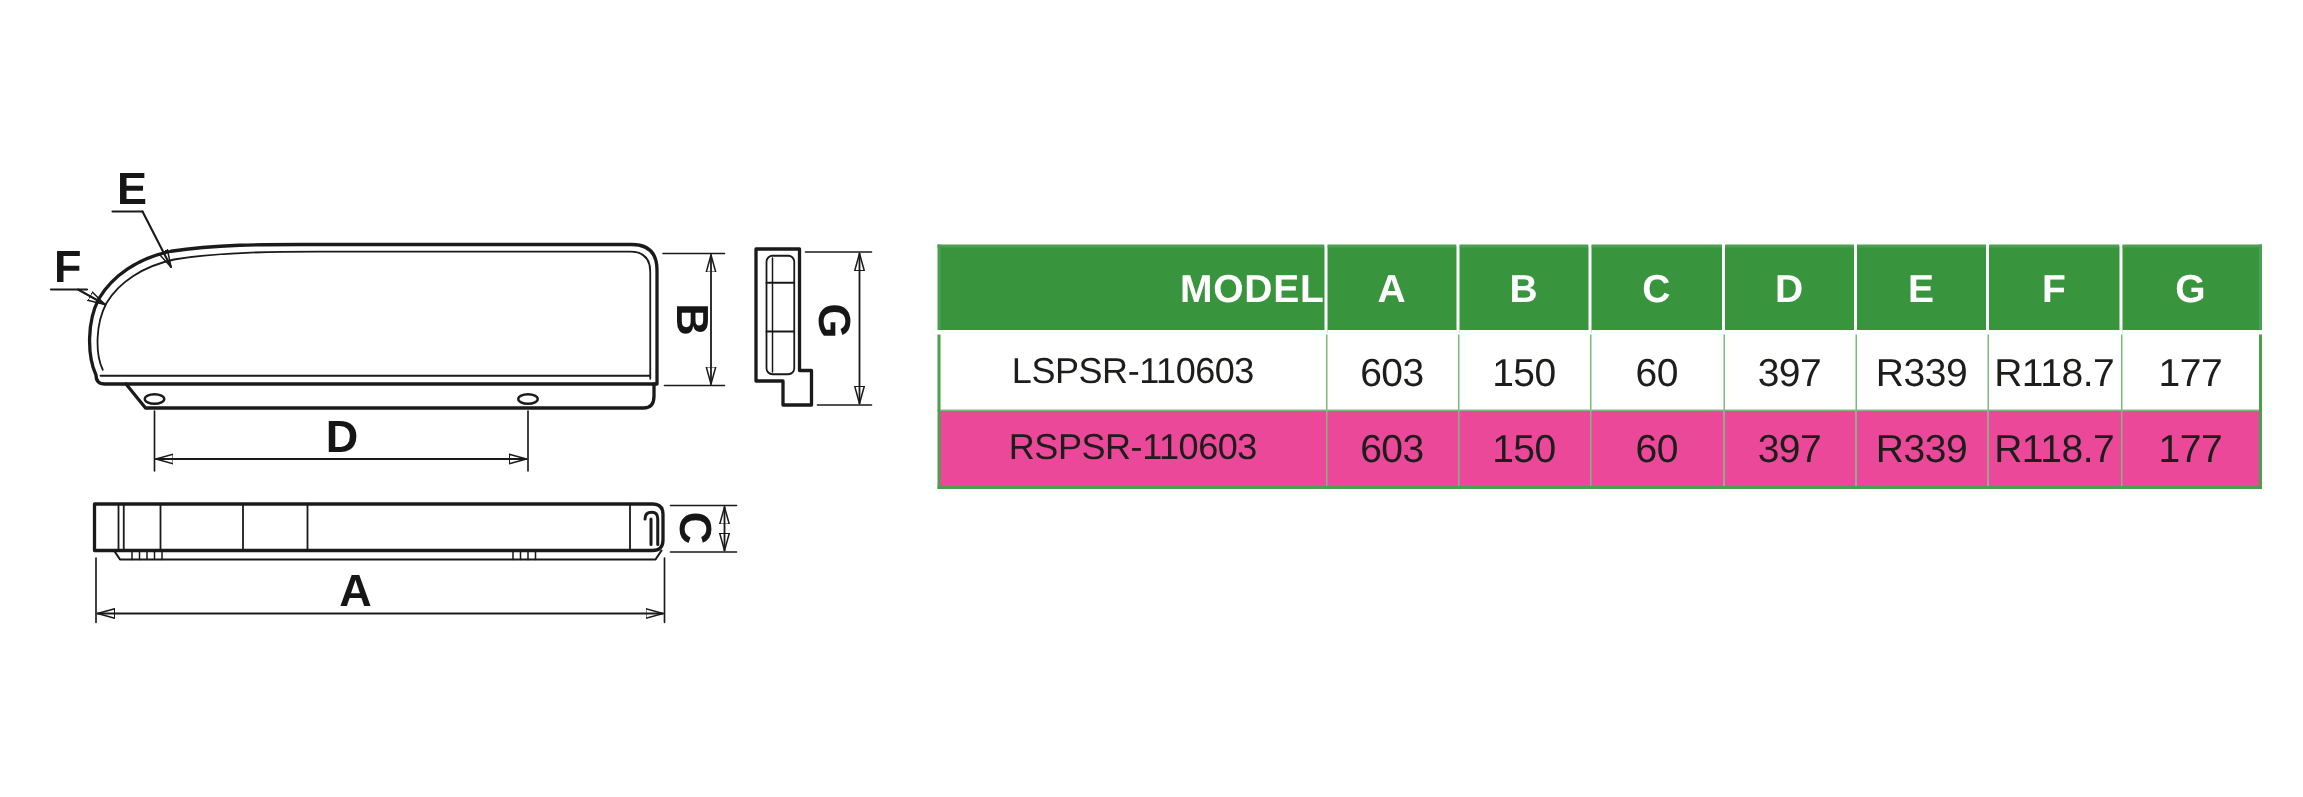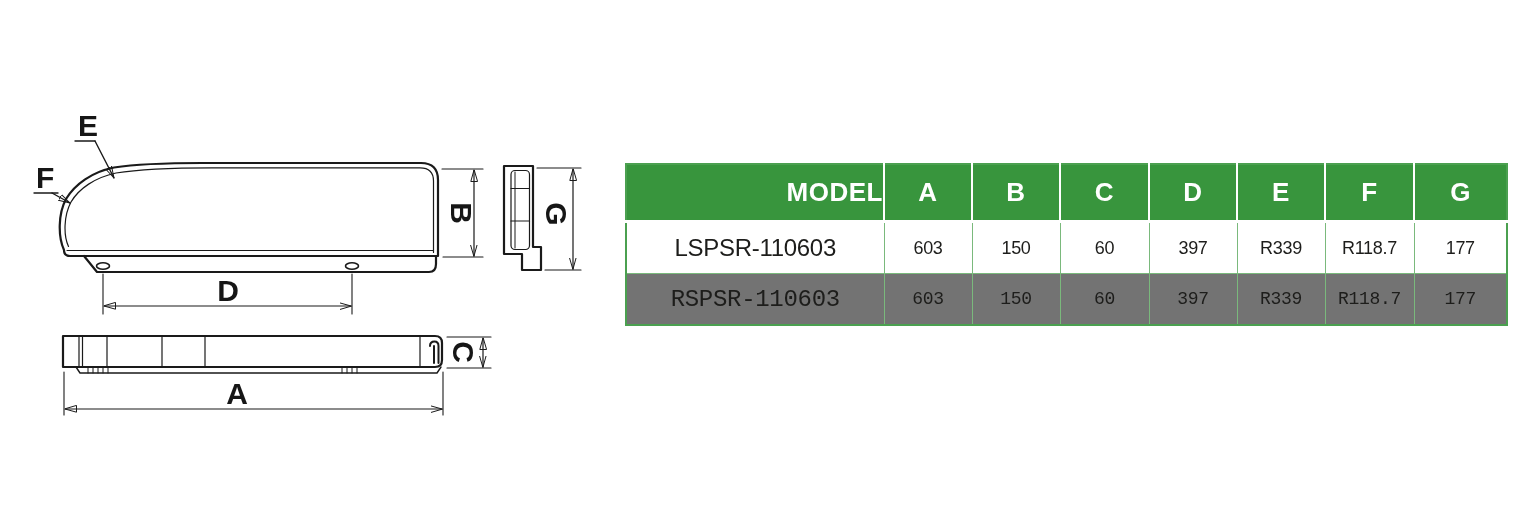--- a/index.html
+++ b/index.html
@@ -31,25 +31,25 @@
   }
   .spec-table th {
     background:#38953d; color:#ffffff; font-weight:700; font-size:26px;
     height:55px; text-align:center; vertical-align:middle;
     border-left:2px solid #ffffff; border-bottom:3px solid #ffffff;
     letter-spacing:0.5px; padding:0;
   }
   .spec-table th:first-child { border-left:none;text-align:right; }
   .spec-table td {
     height:50px; text-align:center; vertical-align:middle;
-    font-size:18px; color:#1d1d1b; border:1.5px solid #7ab97c;
+    font-size:26px; color:#1d1d1b; border:1.5px solid #7ab97c;
     letter-spacing:-0.3px; padding:0; background:#ffffff;
   }
   .spec-table td.model { font-size:24px; }
-  .spec-table tr.alt td { background:#737373;font-family:Liberation Mono, monospace; }
+  .spec-table tr.alt td { background:#ec4899; }
 </style>
 </head>
 <body>
 
 <div class="canvas">
 
   <svg class="drawing" width="620" height="531" viewBox="0 0 620 531">
     <defs>
       <marker id="arr" viewBox="0 0 12 8" refX="11.5" refY="4" markerWidth="12" markerHeight="8" orient="auto-start-reverse" markerUnits="userSpaceOnUse">
         <path d="M11.5,4 L0,0.8 L0,7.2 Z" fill="#1a1a1a" stroke="none"></path>

